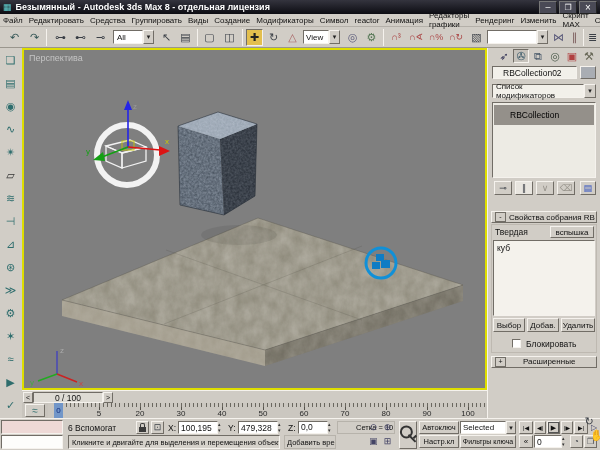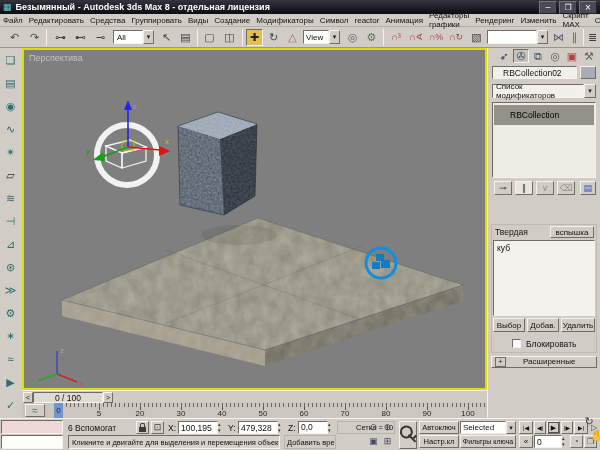--- a/index.html
+++ b/index.html
@@ -247,20 +247,24 @@
       <span>RBCollection</span>
     </div>
   </div>
 
   <span class="abs raised ibtn" style="left:6px;top:133px;width:18px;height:14px;font-size:9px">⊸</span>
   <span class="abs raised ibtn" style="left:27px;top:133px;width:18px;height:14px;font-size:9px;background:#e8e5df">∥</span>
   <span class="abs raised ibtn disabled" style="left:48px;top:133px;width:18px;height:14px;font-size:9px">∨</span>
   <span class="abs raised ibtn disabled" style="left:69px;top:133px;width:18px;height:14px;font-size:9px">⌫</span>
   <span class="abs raised ibtn" style="left:92px;top:133px;width:16px;height:14px;font-size:9px;color:#3050c0">▤</span>
 
+  <div class="abs raised" style="left:3px;top:163px;width:106px;height:12px;display:flex;align-items:center;font-size:8px">
+    <span class="ctr" style="width:9px;height:8px;border:1px solid #716d66;margin:0 3px;font-size:7px;line-height:6px">-</span>
+    <span>Свойства собрания RB</span>
+  </div>
   <div class="abs" style="left:3px;top:176px;width:106px;height:129px;border:1px solid #beb9b1"></div>
 
   <span class="abs" style="left:7px;top:179px;font-size:8.5px">Твердая</span>
   <span class="abs raised ctr" style="left:62px;top:178px;width:44px;height:12px;font-size:8px">вспышка</span>
 
   <div class="abs sunken" style="left:5px;top:192px;width:102px;height:76px;background:#f4f2ec">
     <span class="abs" style="left:3px;top:2px;font-size:8.5px">куб</span>
   </div>
 
   <span class="abs raised ctr" style="left:5px;top:270px;width:32px;height:14px;font-size:8px">Выбор</span>

